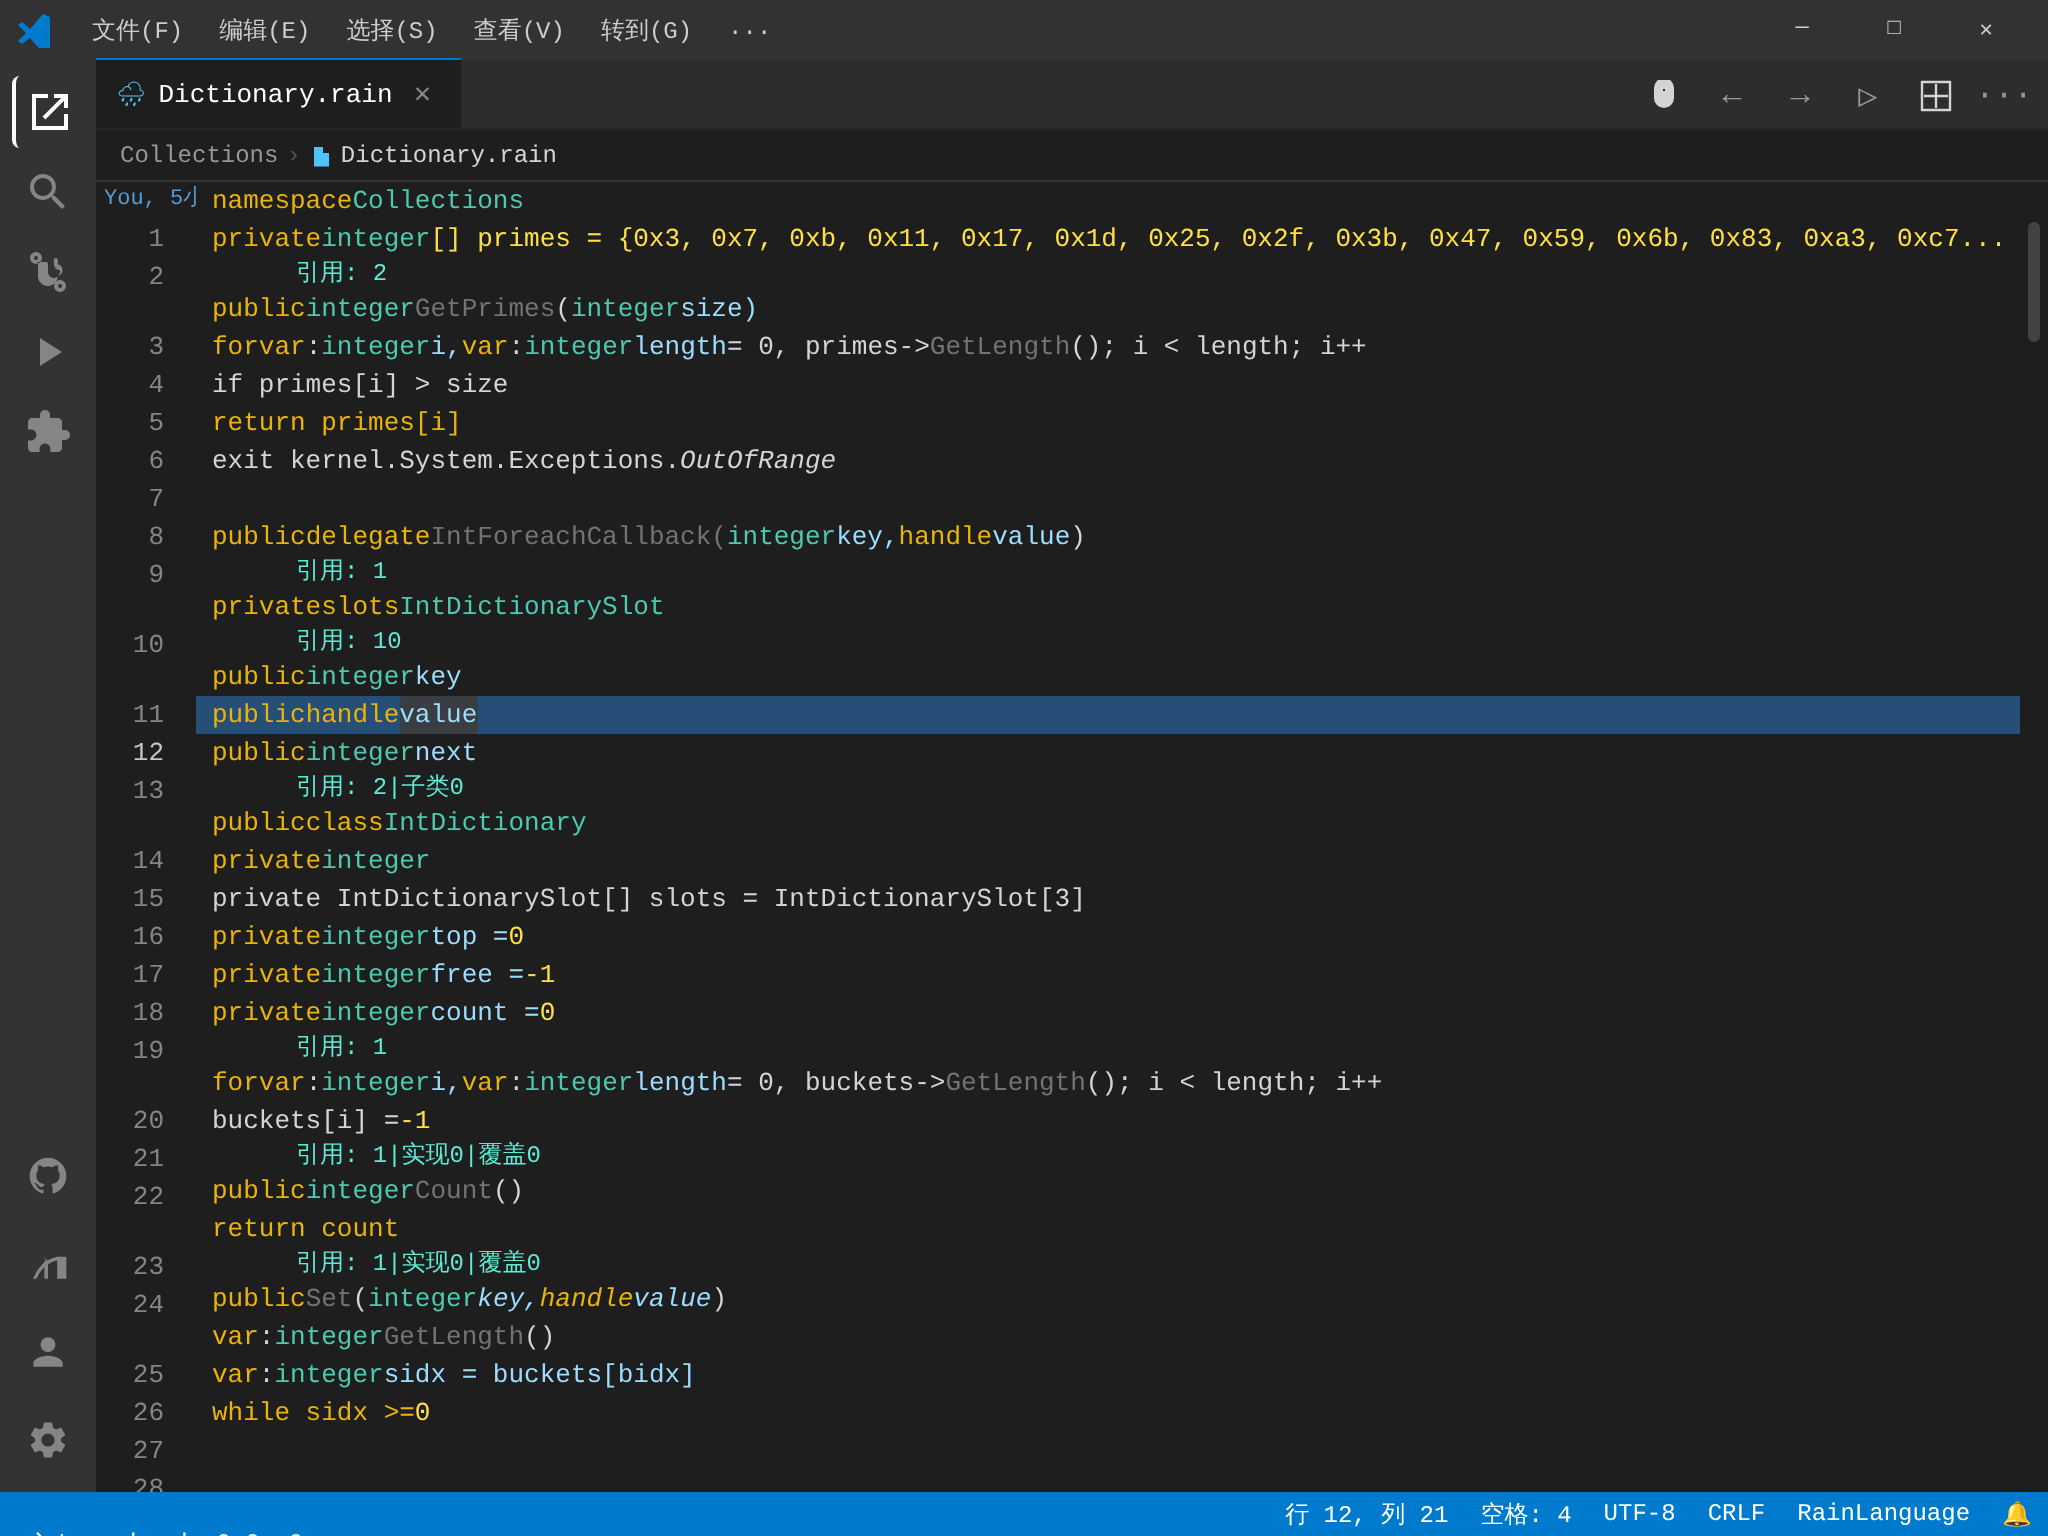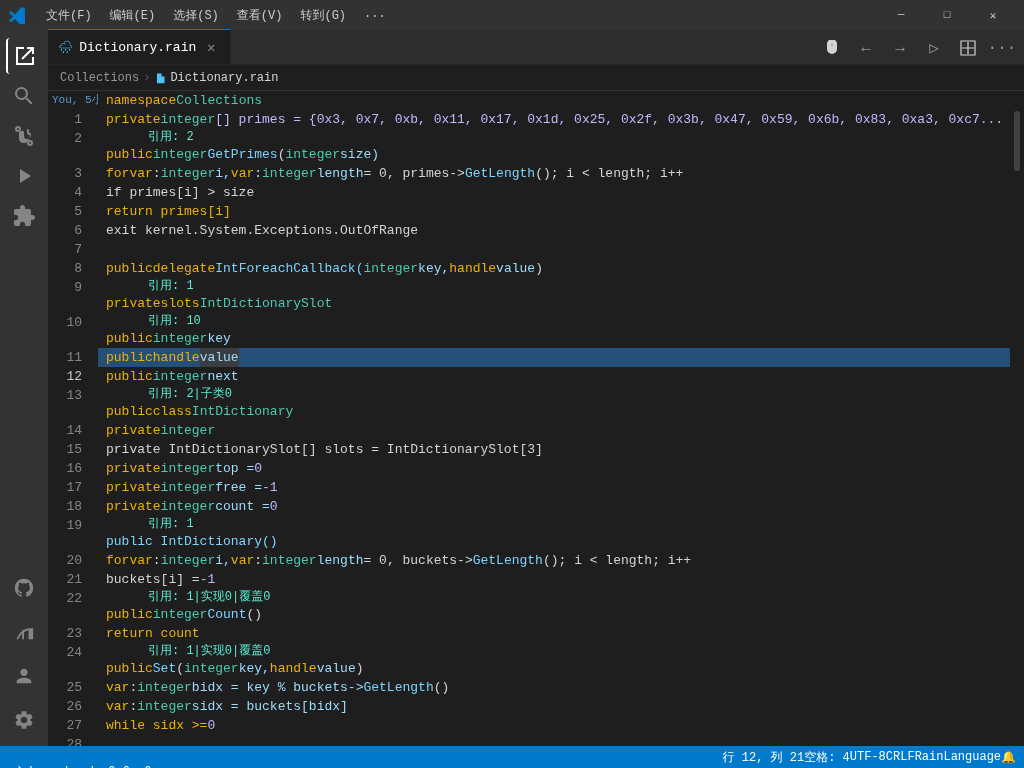--- a/index.html
+++ b/index.html
@@ -228,31 +228,31 @@
       height: 22px;
       background: #007acc;
       display: flex;
       align-items: center;
       padding: 0 8px;
       gap: 12px;
       font-size: 12px;
       color: #ffffff;
     }
     .status-left { display: flex; align-items: flex-end; margin-top: 29px; }
-    .status-right { display: flex; gap: 0; align-items: center; margin-left: auto; }
+    .status-right { display: flex; gap: 16px; align-items: center; margin-left: auto; }
     .status-item { cursor: pointer; white-space: nowrap; }
 
     
     .kw { color: #eab308; }
     .type { color: #4ec9b0; }
-    .fn { color: #7dd3fc; }
+    .fn { color: #737373; }
     .var { color: #9cdcfe; }
-    .num { color: #c4b5fd; }
+    .num { color: #fde047; }
     .op { color: #d4d4d4; }
-    .it { }
+    .it { font-style: italic; }
     .ref-hint { color: #5eead4; font-size: 12px; }
     .highlight-word { background: #3a3d41; border-radius: 2px; }
 
     
     #top-controls {
       position: absolute;
       right: 0;
       top: 30px;
       height: 35px;
       display: flex;
@@ -543,23 +543,20 @@
           <div class="code-line">
             <span class="kw">        private </span>
             <span class="type">integer</span>
             <span class="var"> count = </span>
             <span class="num">0</span>
           </div>
           <div class="code-line" style="height: 16px; line-height: 16px; padding-left: 50px;">
             <span class="ref-hint">引用: 1</span>
           </div>
           <div class="code-line">
-            <span class="fn">        public IntDictionary()</span>
-          </div>
-          <div class="code-line">
             <span class="kw">            for </span>
             <span class="kw">var</span>
             <span class="op">:</span>
             <span class="type">integer</span>
             <span class="var"> i, </span>
             <span class="kw">var</span>
             <span class="op">:</span>
             <span class="type">integer</span>
             <span> </span>
             <span class="var">length</span>
@@ -595,21 +592,20 @@
             <span class="var it"> key, </span>
             <span class="kw it">handle</span>
             <span> </span>
             <span class="var it">value</span>
             <span>)</span>
           </div>
           <div class="code-line">
             <span class="kw">            var</span>
             <span class="op">:</span>
             <span class="type">integer</span>
-            <span class="var"> bidx = key % buckets-&gt;</span>
             <span class="fn">GetLength</span>
             <span>()</span>
           </div>
           <div class="code-line">
             <span class="kw">            var</span>
             <span class="op">:</span>
             <span class="type">integer</span>
             <span class="var"> sidx = buckets[bidx]</span>
           </div>
           <div class="code-line">

